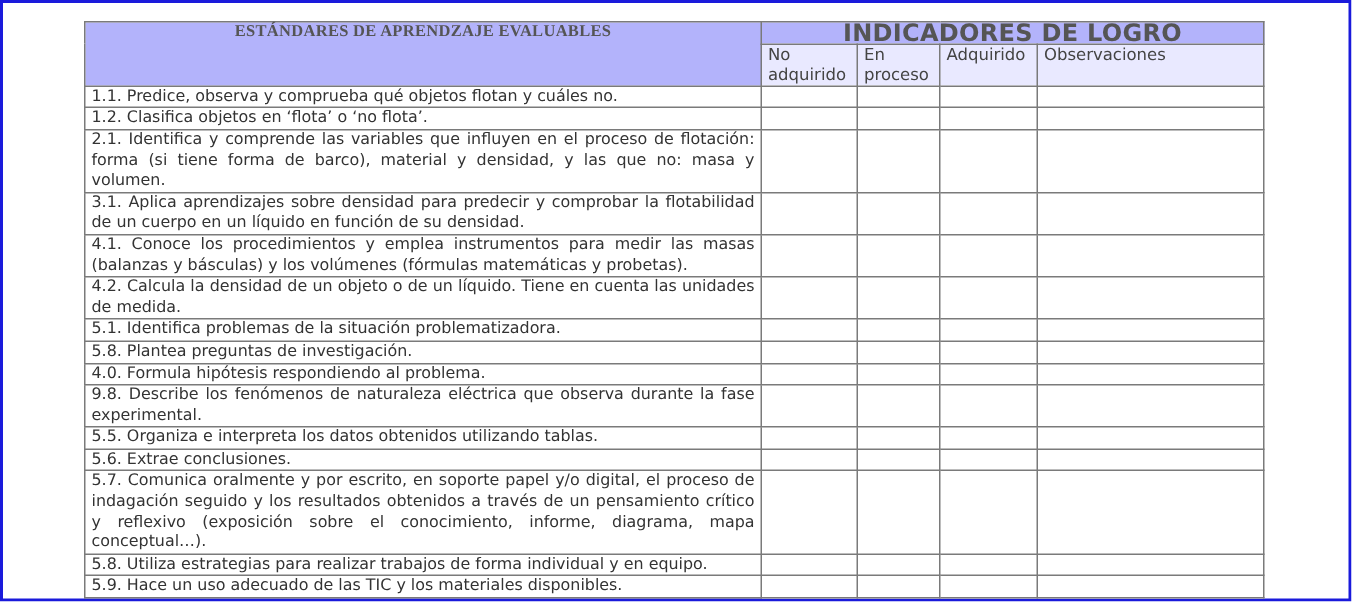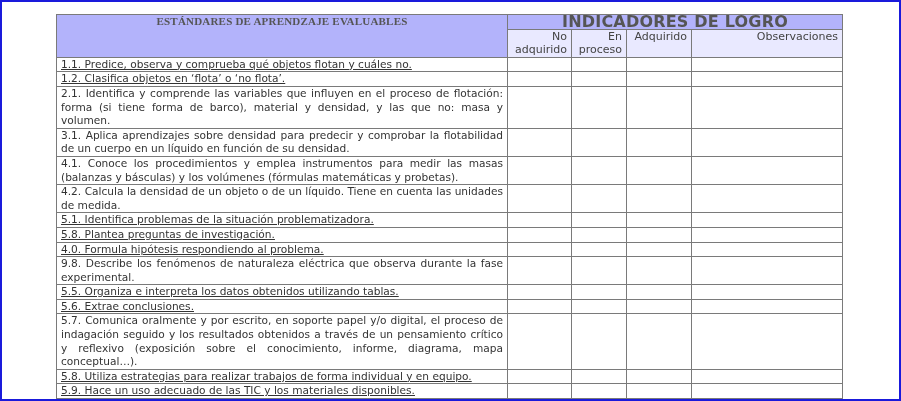--- a/index.html
+++ b/index.html
@@ -24,25 +24,25 @@
   th.main {
     background:#b3b3fb; color:#555; font-weight:bold; font-size:11px;
     vertical-align:middle; text-align:center; letter-spacing:0.2px;font-family:Liberation Serif, serif;
   }
   th.group {
     background:#b3b3fb; color:#555; font-weight:bold; font-size:16px;
     text-align:center; height:13px; line-height:13px; letter-spacing:0.2px;
   }
   th.sub {
     background:#e9e9ff; color:#444; font-weight:normal; font-size:11px;
-    text-align:right; vertical-align:middle; line-height:13px; height:26px; padding:0 2px;
+    text-align:left; vertical-align:middle; line-height:13px; height:26px; padding:0 2px;
   }
   td.std { text-align:justify; text-align-last:left; }
   td.cell { background:#fff; }
-  tr.r1 td { height:13px;text-decoration:underline; }
+  tr.r1 td { height:13px; }
   tr.r2 td { height:27px; }
   tr.r3 td { height:40px; }
   tr.r4 td { height:53px; }
 </style>
 </head>
 <body>
 
 <div class="frame"></div>
 
 <table class="rubric">

